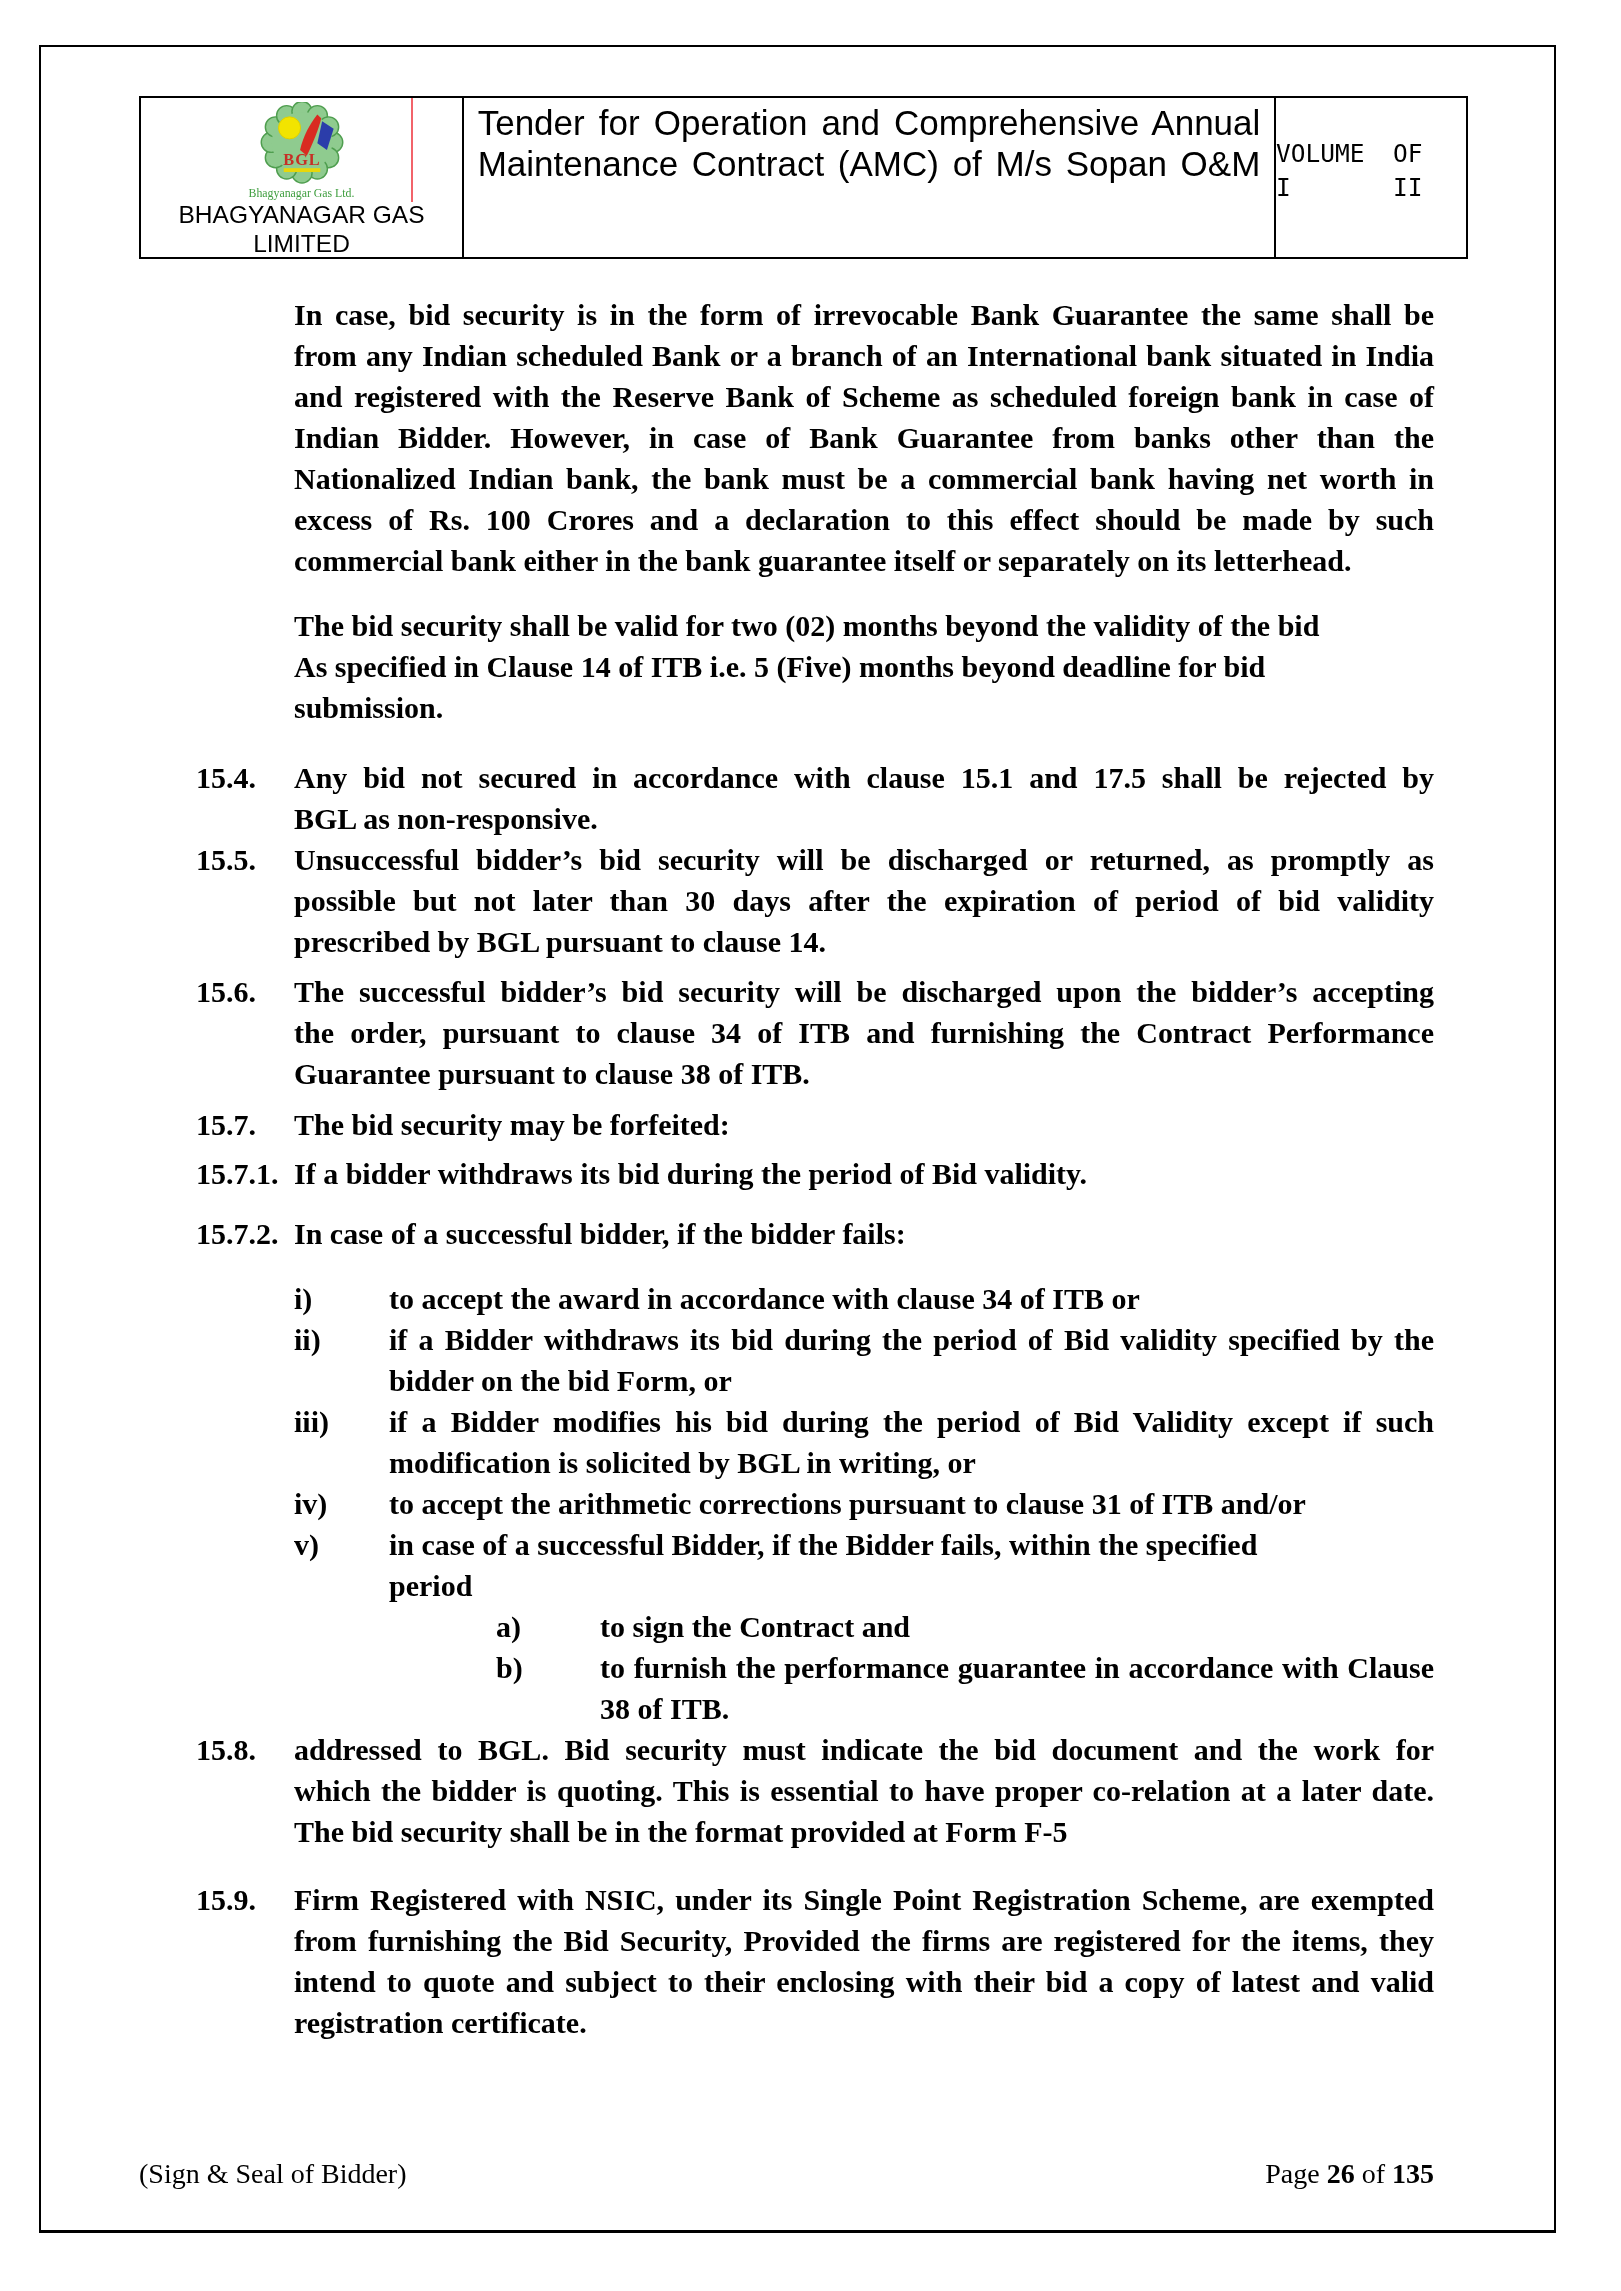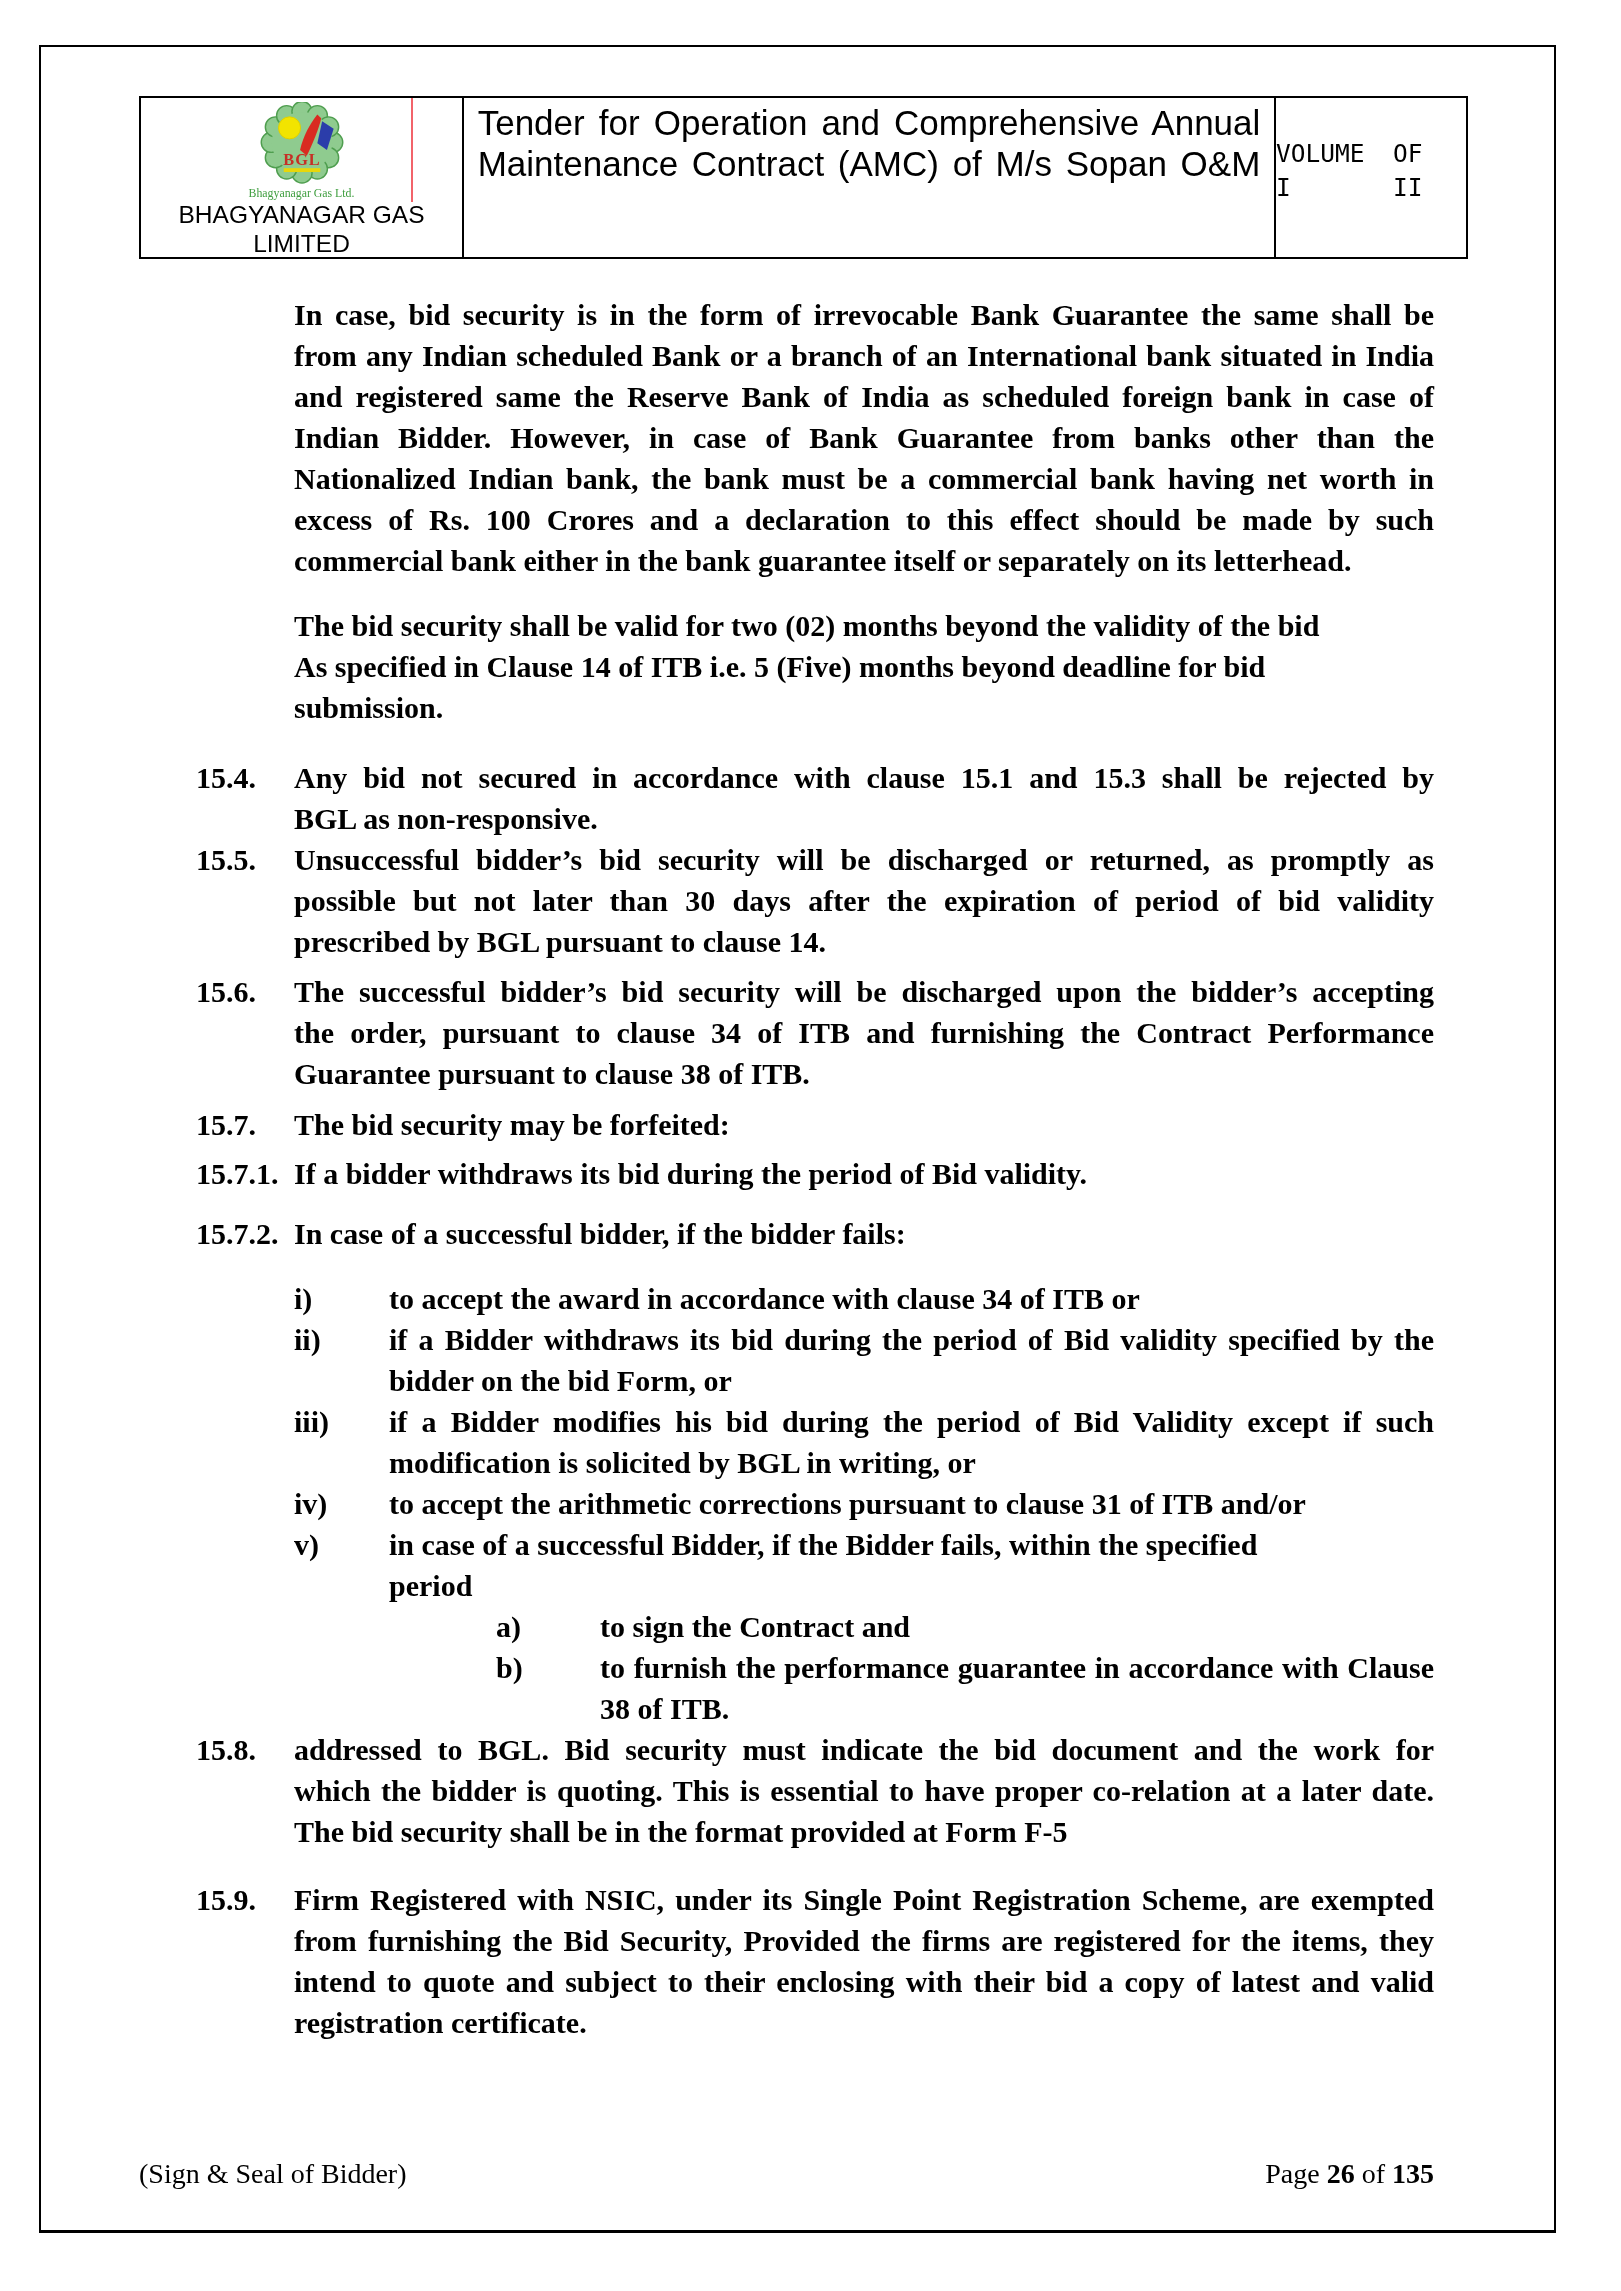--- a/index.html
+++ b/index.html
@@ -118,37 +118,37 @@
     <div>VOLUME I</div>
     <div>OF II</div>
   </div>
 </div>
 
 <div class="doc-body">
 
   <div class="para-plain just">
       <div class="tline jline">In case, bid security is in the form of irrevocable Bank Guarantee the same shall be</div>
       <div class="tline jline">from any Indian scheduled Bank or a branch of an International bank situated in India</div>
-      <div class="tline jline">and registered same the Reserve Bank of India as scheduled foreign bank in case of</div>
+      <div class="tline jline">and registered with the Reserve Bank of Scheme as scheduled foreign bank in case of</div>
       <div class="tline jline">Indian Bidder. However, in case of Bank Guarantee from banks other than the</div>
       <div class="tline jline">Nationalized Indian bank, the bank must be a commercial bank having net worth in</div>
       <div class="tline jline">excess of Rs. 100 Crores and a declaration to this effect should be made by such</div>
       <div class="tline">commercial bank either in the bank guarantee itself or separately on its letterhead.</div>
     </div>
 
   <div class="para-plain m-validity">
       <div class="tline">The bid security shall be valid for two (02) months beyond the validity of the bid</div>
       <div class="tline">As specified in Clause 14 of ITB i.e. 5 (Five) months beyond deadline for bid</div>
       <div class="tline">submission.</div>
     </div>
 
   <div class="clause m-154">
     <div class="cnum">15.4.</div>
     <div class="cbody just">
-        <div class="tline jline">Any bid not secured in accordance with clause 15.1 and 15.3 shall be rejected by</div>
+        <div class="tline jline">Any bid not secured in accordance with clause 15.1 and 17.5 shall be rejected by</div>
         <div class="tline">BGL as non-responsive.</div>
       </div>
   </div>
 
   <div class="clause">
     <div class="cnum">15.5.</div>
     <div class="cbody just">
         <div class="tline jline">Unsuccessful bidder’s bid security will be discharged or returned, as promptly as</div>
         <div class="tline jline">possible but not later than 30 days after the expiration of period of bid validity</div>
         <div class="tline">prescribed by BGL pursuant to clause 14.</div>

